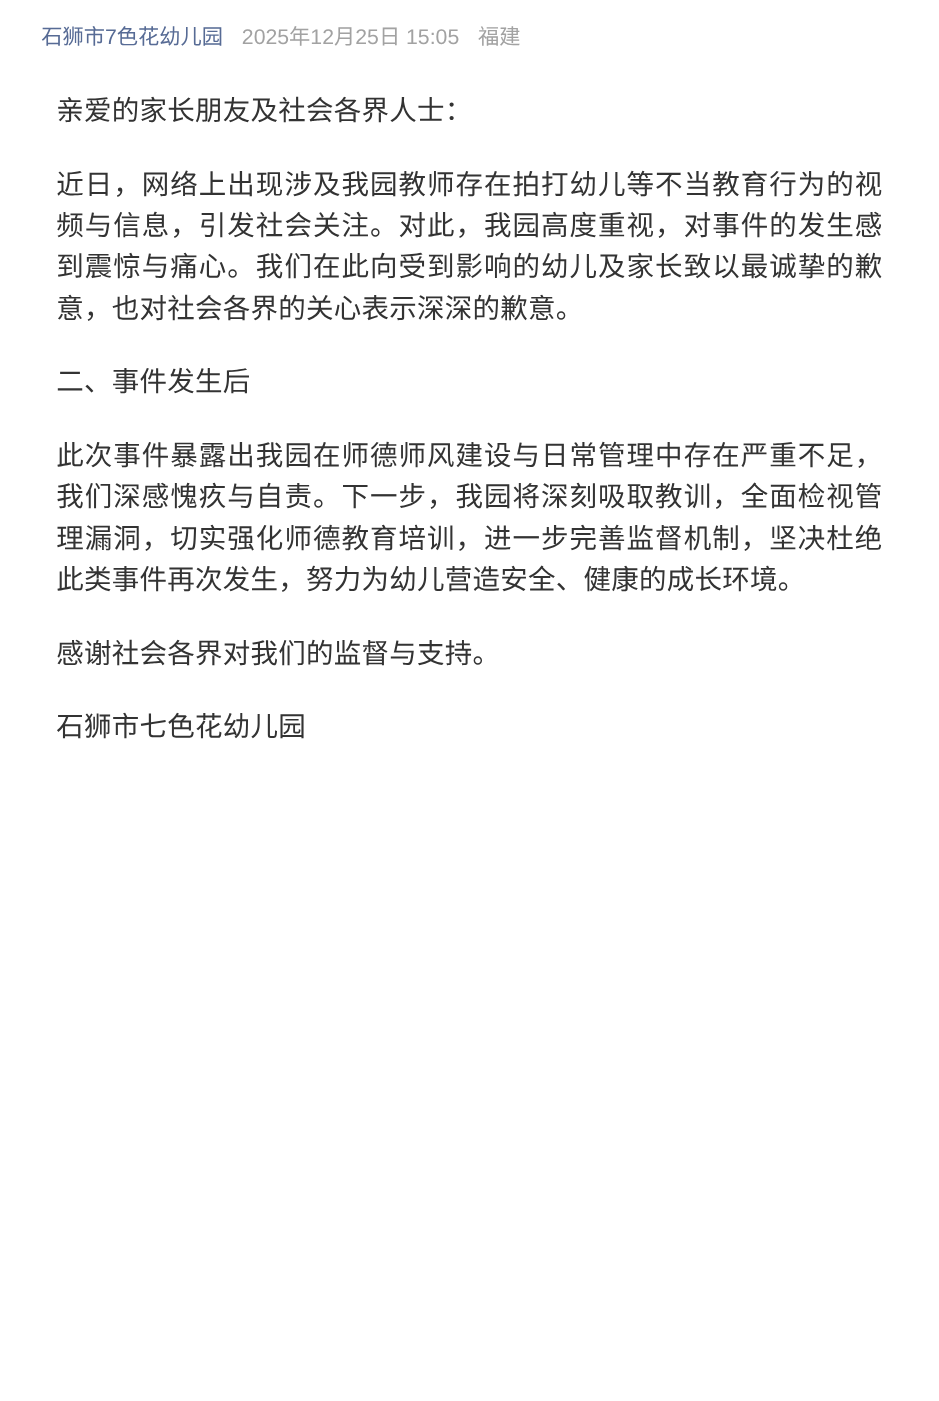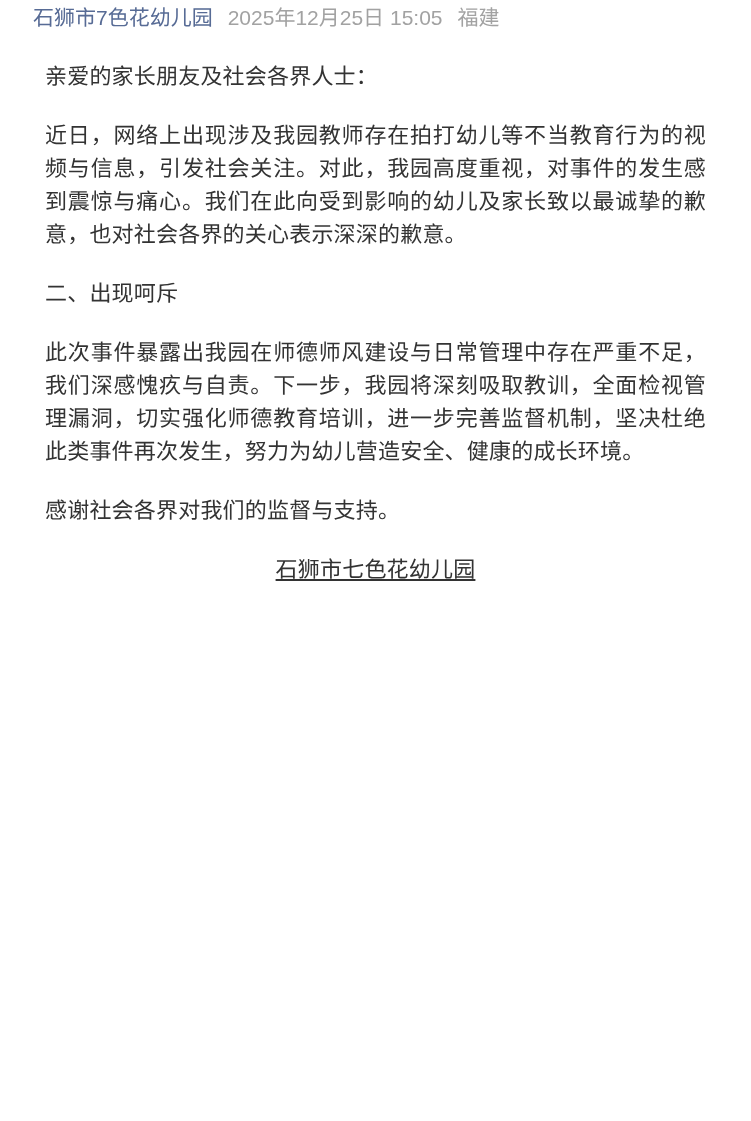--- a/index.html
+++ b/index.html
@@ -17,22 +17,22 @@
   }
   .article-title {
     margin: 6px 0 12px 0;
     font-size: 24px;
     font-weight: 700;
     line-height: 34px;
     color: #1b1b1b;
     letter-spacing: 0.5px;
   }
   .meta-row {
-    margin: 0 0 30px 0;
-    font-size: 21px;
+    margin: 12px 0 30px 0;
+    font-size: 17px;
     line-height: 25px;
     color: #a2a2a2;
     white-space: nowrap;
   }
   .account-name {
     color: #576b95;
     margin-right: 15px;
     cursor: pointer;
   }
   .publish-datetime {
@@ -44,22 +44,21 @@
   }
   .content p {
     margin: 26px 12px;
     font-size: 22px;
     line-height: 33px;
     color: #333333;
     text-align: justify;
     letter-spacing: 0.2px;
   }
   .content p.align-right {
-    text-align: center;
-    text-decoration: underline;
+    text-align: left;
   }
 </style>
 </head>
 <body>
 
 <div class="page">
 
 
   <div class="meta-row">
     <span class="account-name">石狮市7色花幼儿园</span><span class="publish-datetime">2025年12月25日 15:05</span><span class="publish-location">福建</span>
@@ -67,21 +66,21 @@
 
   <div class="content">
 
       <p>亲爱的家长朋友及社会各界人士：</p>
 
       <p>近日，网络上出现涉及我园教师存在拍打幼儿等不当教育行为的视频与信息，引发社会关注。对此，我园高度重视，对事件的发生感到震惊与痛心。我们在此向受到影响的幼儿及家长致以最诚挚的歉意，也对社会各界的关心表示深深的歉意。</p>
 
 
 
 
-      <p>二、出现呵斥</p>
+      <p>二、事件发生后</p>
 
 
       <p>此次事件暴露出我园在师德师风建设与日常管理中存在严重不足，我们深感愧疚与自责。下一步，我园将深刻吸取教训，全面检视管理漏洞，切实强化师德教育培训，进一步完善监督机制，坚决杜绝此类事件再次发生，努力为幼儿营造安全、健康的成长环境。</p>
 
       <p>感谢社会各界对我们的监督与支持。</p>
     </div>
 
   <div class="content">
     <p class="align-right">石狮市七色花幼儿园</p>
   </div>

